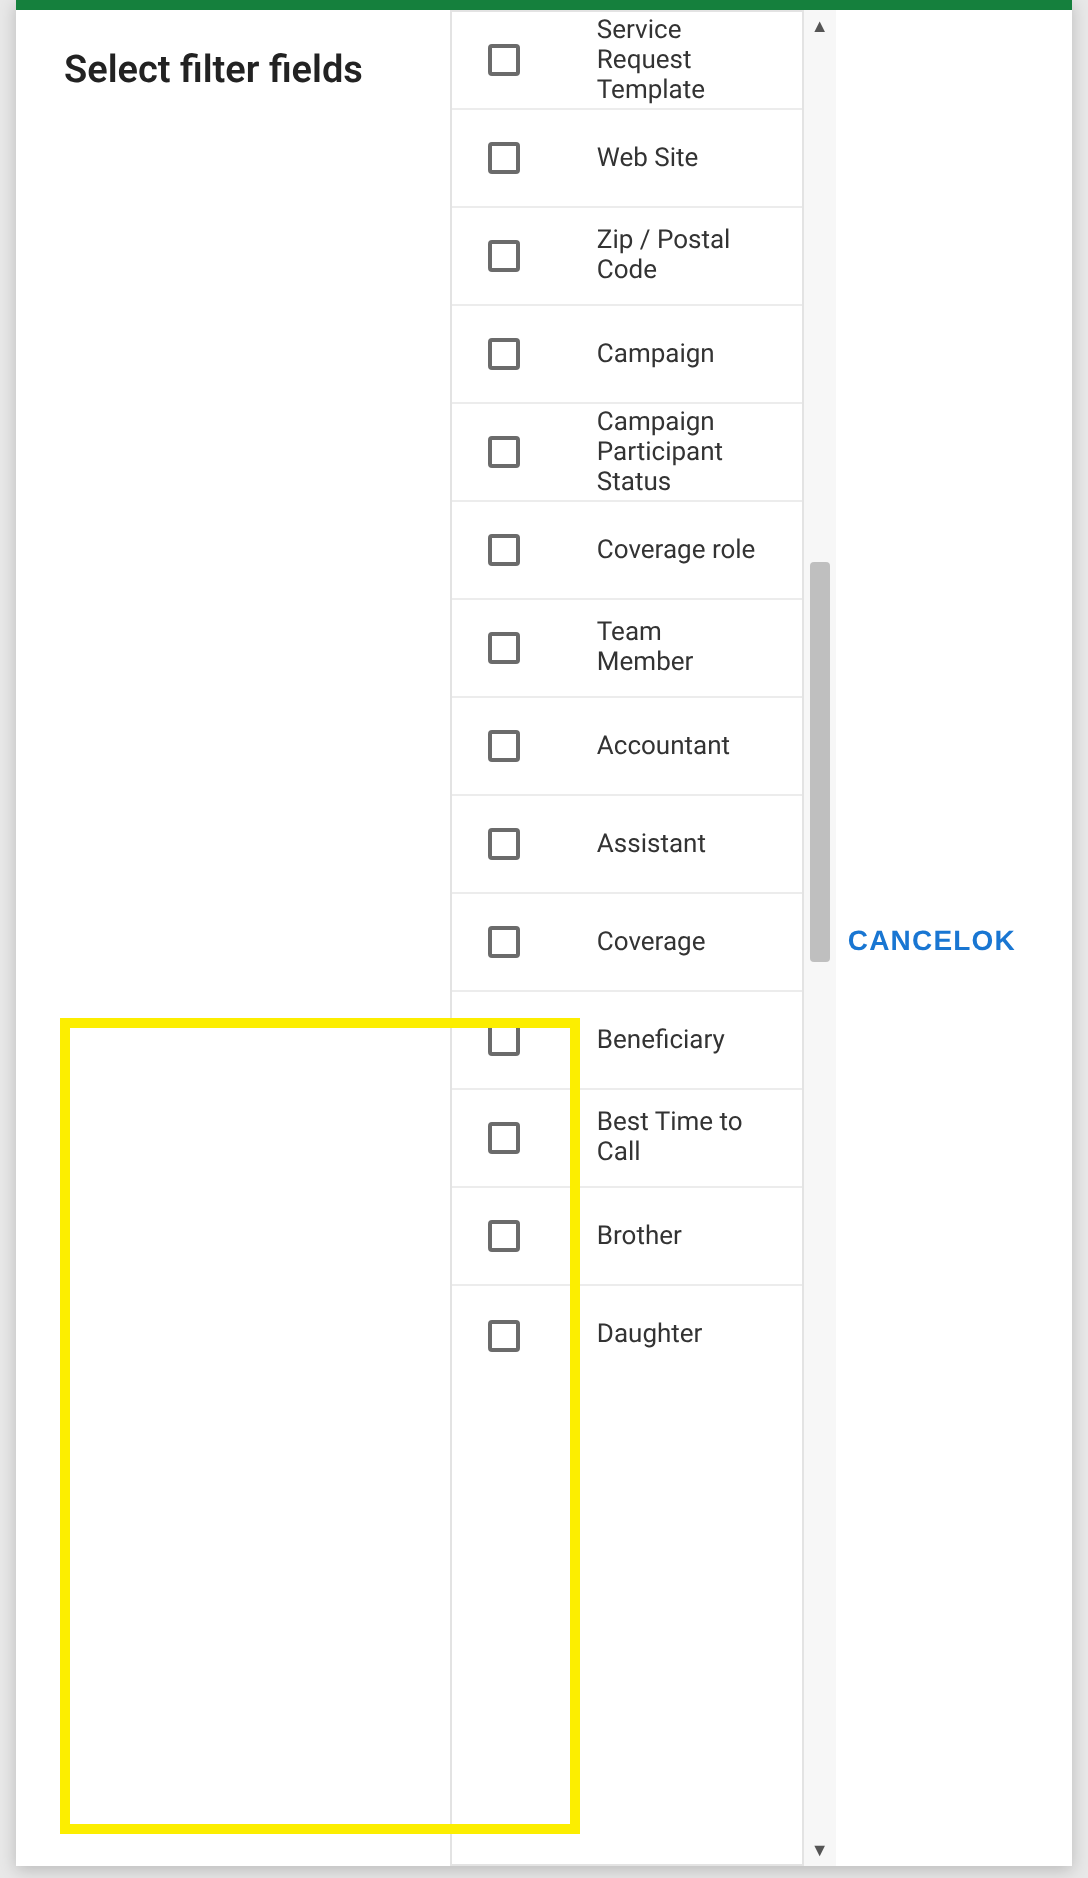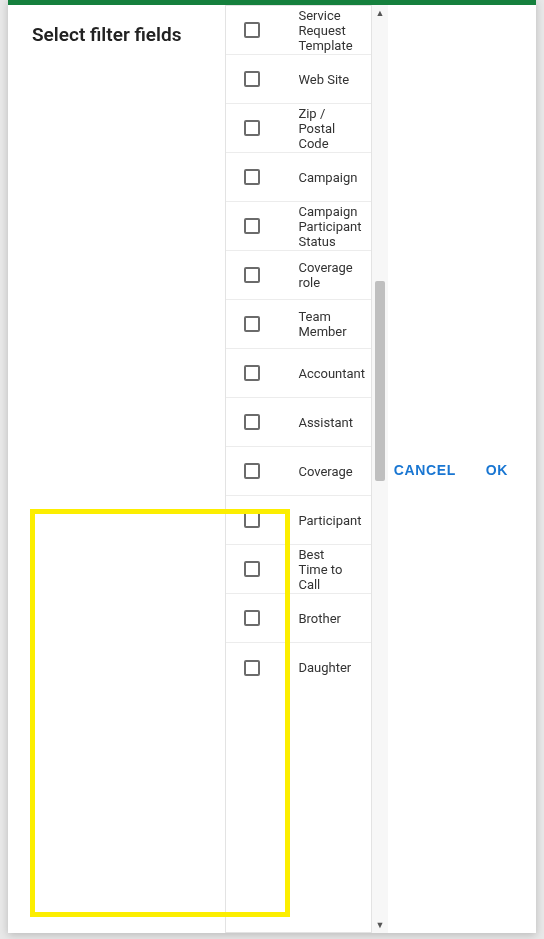--- a/index.html
+++ b/index.html
@@ -100,21 +100,20 @@
       top: 260px;
       width: 10px;
       left: 3px;
       height: 200px;
       background: #bfbfbf;
       border-radius: 2px;
     }
     .dialog-footer {
       display: flex;
       justify-content: flex-end;
-      gap: 30px;
       padding: 16px 28px 14px 0;
     }
     .btn {
       font-size: 14px;
       font-weight: 600;
       color: #1976d2;
       letter-spacing: 0.6px;
       cursor: pointer;
       background: none;
       border: none;
@@ -177,21 +176,21 @@
         <div class="list-item">
           <span class="checkbox"></span>
           <span class="item-label">Assistant</span>
         </div>
         <div class="list-item">
           <span class="checkbox"></span>
           <span class="item-label">Coverage</span>
         </div>
         <div class="list-item">
           <span class="checkbox"></span>
-          <span class="item-label">Participant</span>
+          <span class="item-label">Beneficiary</span>
         </div>
         <div class="list-item">
           <span class="checkbox"></span>
           <span class="item-label">Best Time to Call</span>
         </div>
         <div class="list-item">
           <span class="checkbox"></span>
           <span class="item-label">Brother</span>
         </div>
         <div class="list-item">

